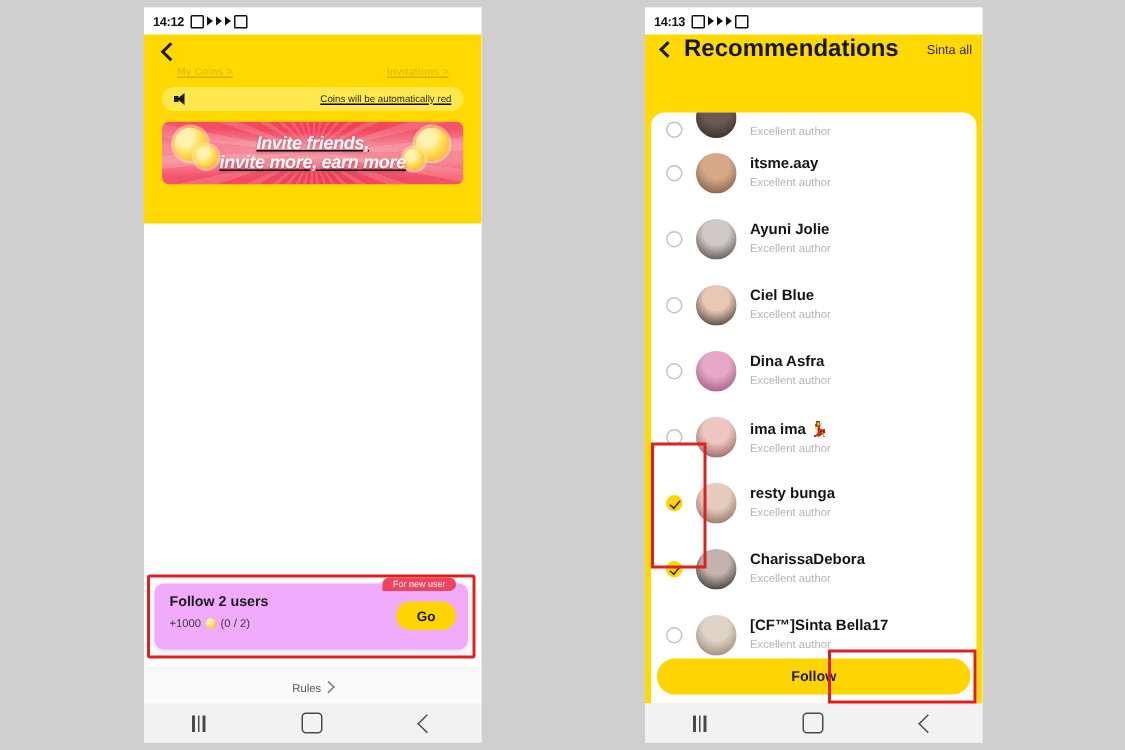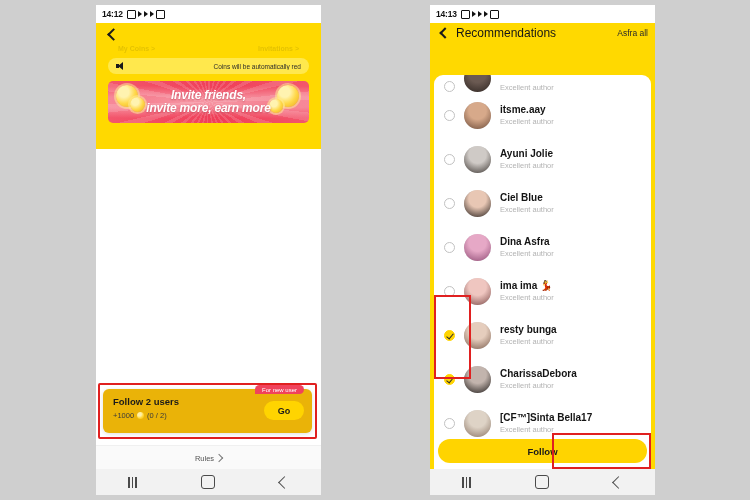--- a/index.html
+++ b/index.html
@@ -42,21 +42,21 @@
   .back-arrow{
     width:16px;height:16px;position:relative;cursor:pointer;
   }
   .back-arrow:before{
     content:"";position:absolute;left:5px;top:3px;width:7px;height:7px;
     border-left:2.5px solid #1a1a1a;border-bottom:2.5px solid #1a1a1a;
     transform:rotate(45deg);
   }
 
   
-  #phone-left .yhead{height:126px;padding:4px 8px 0 8px;box-sizing:border-box;}
+  #phone-left .yhead{height:126px;padding:4px 8px 0 8px;box-sizing:border-box;text-decoration:underline;}
   .ghost-tabs{display:flex;justify-content:space-between;padding:2px 14px 0 14px;opacity:0.18;}
   .ghost-tab{font-size:7px;color:#6b5a00;font-weight:bold;}
   .marquee{
     margin:6px 4px 0 4px;height:16px;background:#ffe84d;border-radius:8px;
     display:flex;align-items:center;padding:0 8px;overflow:hidden;
   }
   .speaker{width:10px;height:10px;position:relative;flex:0 0 auto;}
   .speaker:before{content:"";position:absolute;left:0;top:3px;width:3px;height:4px;background:#1a1a1a;}
   .speaker:after{content:"";position:absolute;left:2px;top:1px;width:0;height:0;
     border-right:5px solid #1a1a1a;border-top:4px solid transparent;border-bottom:4px solid transparent;}
@@ -88,21 +88,21 @@
 
   .blank-body{background:#fff;height:252px;}
 
   
   .task-annot{
     position:absolute;left:2px;top:378px;width:219px;height:56px;
     border:2.5px solid #e02020;box-sizing:border-box;border-radius:2px;
   }
   .task-card{
     position:absolute;left:7px;top:384px;width:209px;height:44px;
-    background:#eab308;border-radius:6px;box-shadow:0 1px 4px rgba(0,0,0,.13);
+    background:#f0abfc;border-radius:6px;box-shadow:0 1px 4px rgba(0,0,0,.13);
     box-sizing:border-box;padding:7px 10px;
   }
   .task-title{font-size:9.5px;font-weight:bold;color:#1a1a1a;}
   .task-sub{font-size:7.5px;color:#3a3a3a;margin-top:4px;display:flex;align-items:center;gap:3px;}
   .coin-dot{width:7px;height:7px;border-radius:50%;
     background:radial-gradient(circle at 35% 32%,#fff0a8 0 28%,#ffd633 60%,#e9ae17 100%);display:inline-block;}
   .newuser-badge{
     position:absolute;right:8px;top:-4px;background:#f0435c;color:#fff;
     font-size:6px;padding:1.5px 7px;border-radius:7px 7px 7px 0;white-space:nowrap;
   }
@@ -128,21 +128,21 @@
   .nav-recent span{width:1.6px;height:11px;background:#4a4a4a;display:block;}
   .nav-home{width:12px;height:12px;border:1.6px solid #4a4a4a;border-radius:3px;}
   .nav-back{width:8px;height:8px;border-left:1.7px solid #4a4a4a;border-bottom:1.7px solid #4a4a4a;transform:rotate(45deg);}
 
   
   #phone-right .yhead{
     height:19px;display:flex;align-items:center;padding:0 7px;box-sizing:border-box;gap:6px;
   }
   #phone-right .back-arrow{width:13px;height:13px;flex:0 0 auto;}
   #phone-right .back-arrow:before{left:4px;top:3px;width:6px;height:6px;border-width:2px;}
-  .rec-title{font-size:12px;font-weight:normal;color:#151515;flex:1;}
+  .rec-title{font-size:16px;font-weight:bold;color:#151515;flex:1;}
   .select-all{font-size:8.5px;color:#2a2a2a;cursor:pointer;}
 
   .list-wrap{
     position:absolute;left:0;right:0;top:37px;bottom:26px;background:#ffd900;
   }
   .list-card{
     position:absolute;left:4px;right:4px;top:0;bottom:0;background:#fff;
     border-radius:9px 9px 0 0;overflow:hidden;margin-top:33px;
   }
   .user-row{
@@ -301,21 +301,21 @@
         <span class="sb-pct">29%</span>
         <span class="battery">
             <i></i>
           </span>
       </span>
     </div>
 
     <div class="yhead">
       <div class="back-arrow"></div>
       <span class="rec-title">Recommendations</span>
-      <span class="select-all">Asfra all</span>
+      <span class="select-all">Sinta all</span>
     </div>
 
     <div class="list-wrap">
       <div class="list-card" id="user-list">
           <div class="user-row partial">
             <div class="cb"></div>
             <div class="avatar">
               <div class="sh" style="background: radial-gradient(circle at 50% 32%, rgb(107, 90, 82) 0px, rgb(107, 90, 82) 38%, rgb(45, 36, 32) 100%);"></div>
             </div>
             <div class="uinfo">

